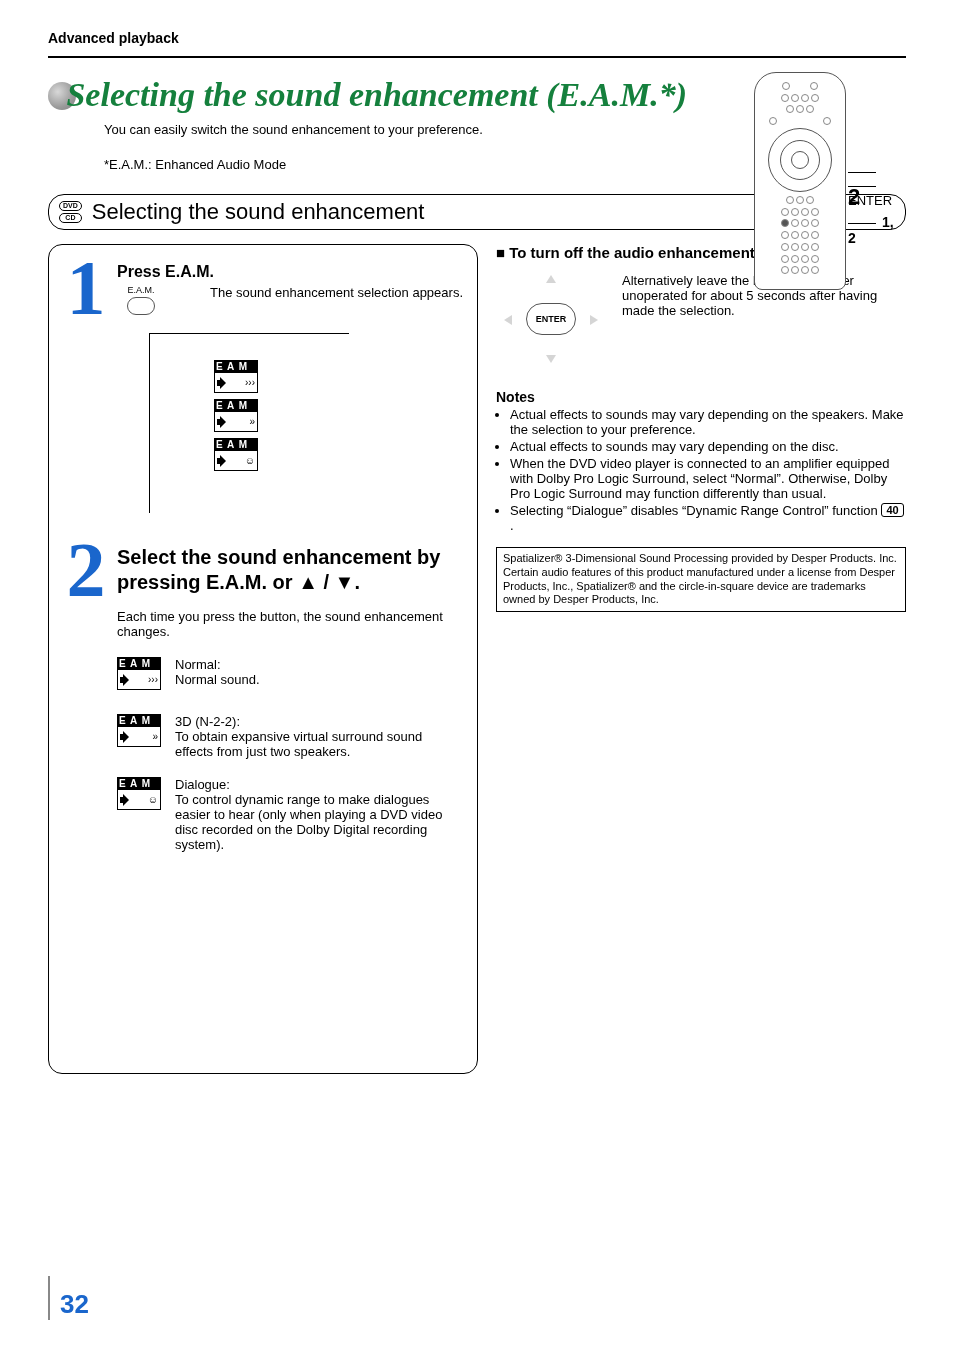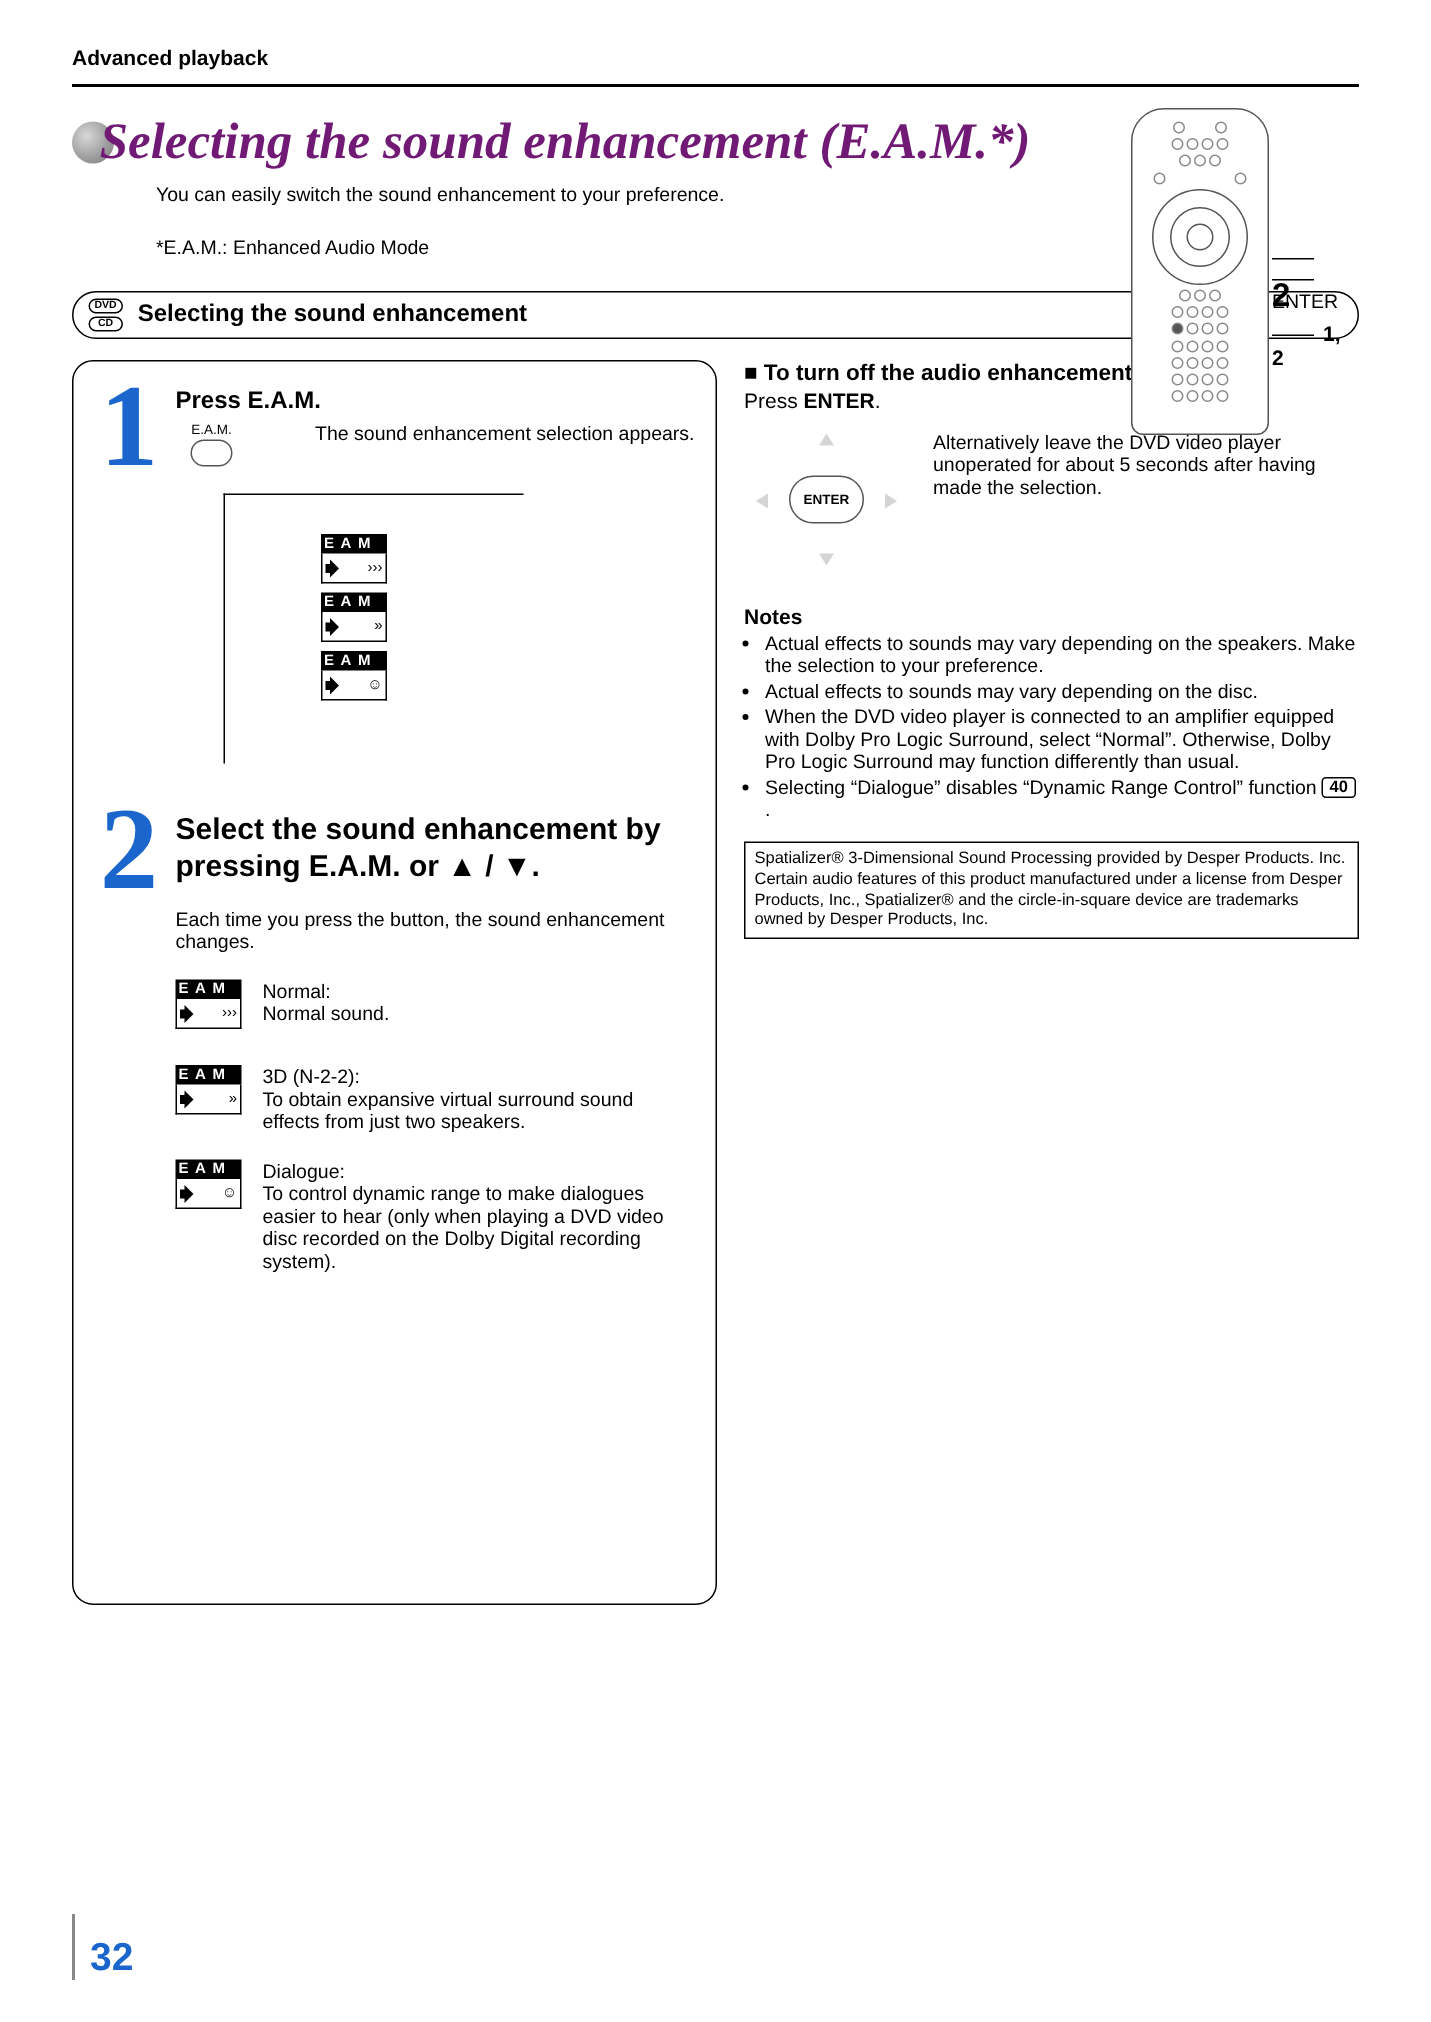--- a/index.html
+++ b/index.html
@@ -30,21 +30,21 @@
     border-radius: 50%;
     vertical-align: -4px;
     margin-right: -14px;
   }
   .page-title {
     display: inline;
     font-family: "Times New Roman", Times, serif;
     font-style: italic;
     font-weight: bold;
     font-size: 34px;
-    color: #701a75;
+    color: #15803d;
     margin-left: 0;
   }
   .subtitle {
     font-size: 13px;
     margin: 8px 0 0 56px;
   }
   .eam-note {
     font-size: 13px;
     margin: 20px 0 0 56px;
   }
@@ -125,22 +125,22 @@
   .sectionbar .disc {
     font-size: 7px;
     font-weight: bold;
     border: 1.2px solid #000;
     border-radius: 9px;
     padding: 0 3px;
     line-height: 8px;
     text-align: center;
   }
   .sectionbar-title {
-    font-size: 16px;
-    font-weight: bold;
+    font-size: 22px;
+    font-weight: normal;
   }
   
   .main {
     display: flex;
     gap: 18px;
     margin-top: 14px;
   }
   .left-col { width: 430px; position: relative; }
   .right-col { flex: 1; }
   .step-box {
@@ -448,23 +448,20 @@
           </div>
         </div>
       </div>
     </div>
   </div>
 
   <div class="right-col">
     <div class="right-h">
       <span class="sq">■ </span><span>To turn off the audio enhancement selection</span>
     </div>
-    <div class="right-sub">
-      <span>Press </span><b>ENTER</b>.
-    </div>
     <div class="enter-block">
       <div class="arrowpad">
         <div class="arrow up"></div>
         <div class="arrow down"></div>
         <div class="arrow left"></div>
         <div class="arrow right"></div>
         <div class="enter-btn">ENTER</div>
       </div>
       <div class="enter-text">Alternatively leave the DVD video player unoperated for about 5 seconds after having made the selection.</div>
     </div>

